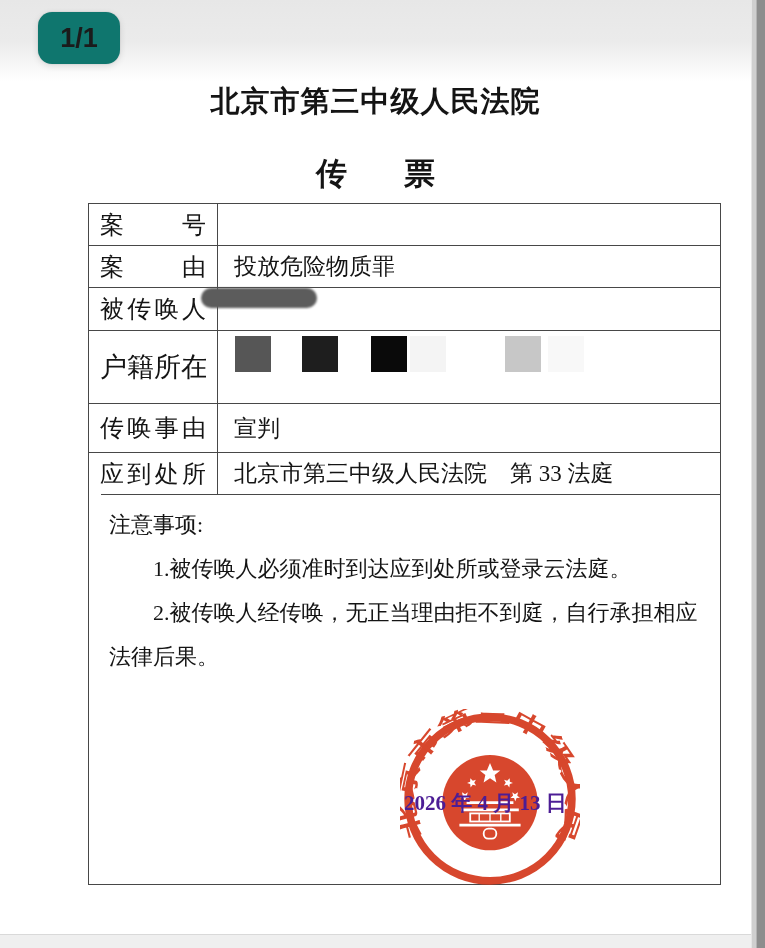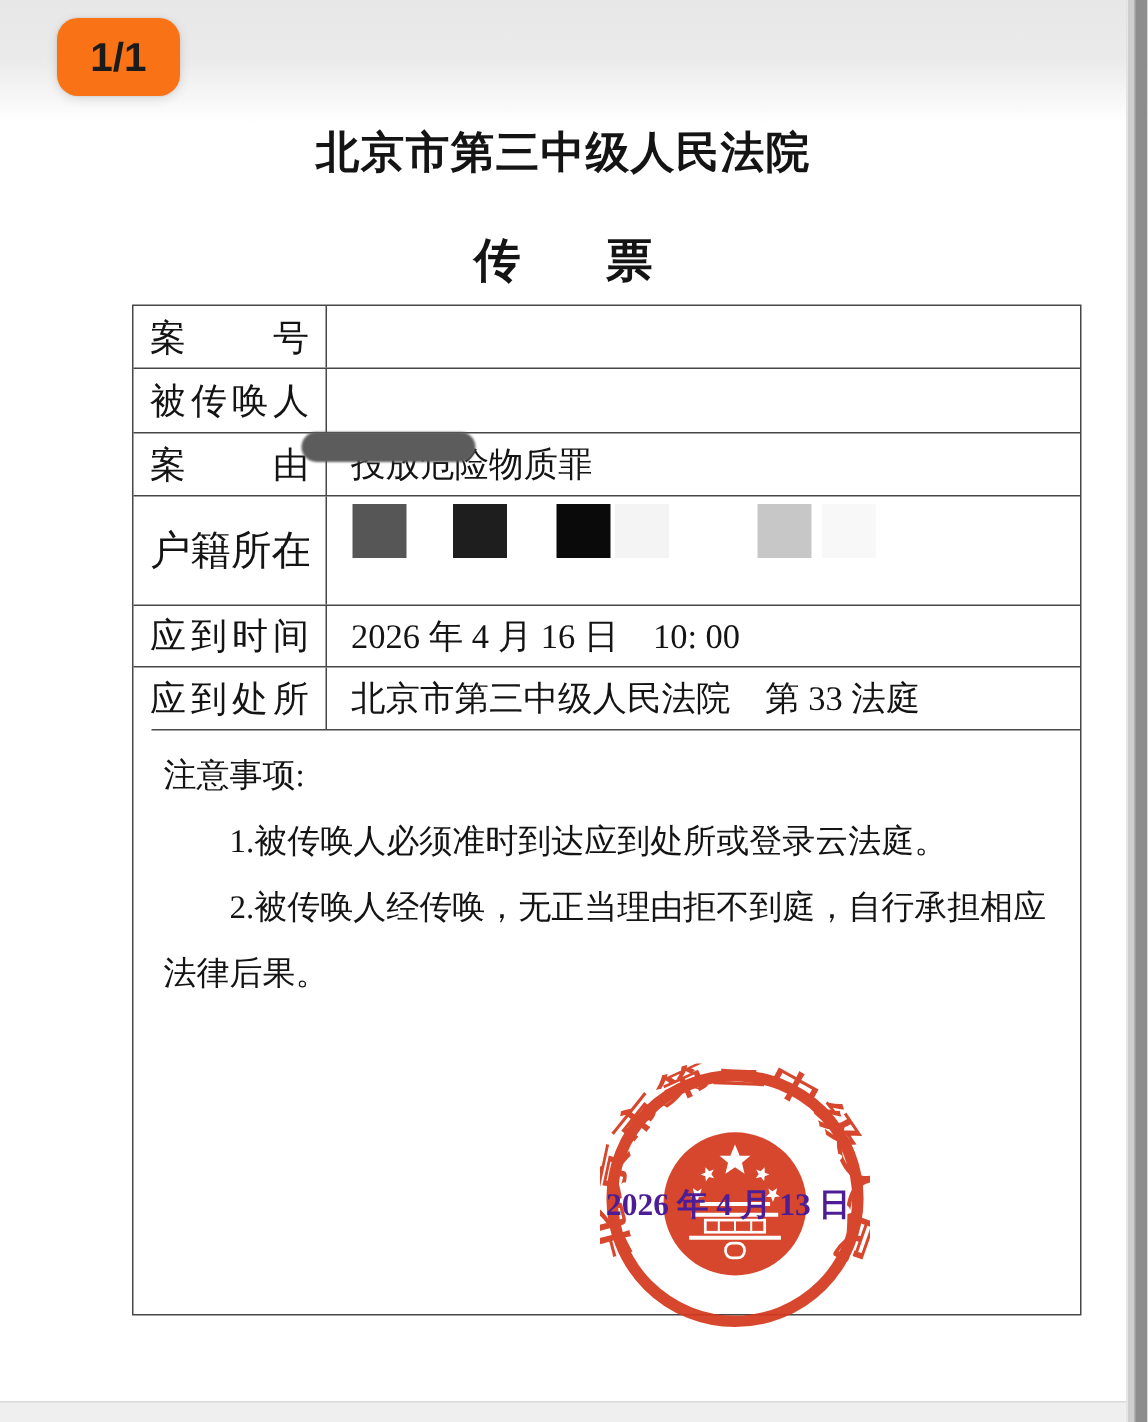--- a/index.html
+++ b/index.html
@@ -7,21 +7,21 @@
     width:765px; height:948px; position:relative; overflow:hidden;
     background:#ffffff; color:#141414;
     font-family:"Liberation Serif","DejaVu Serif",serif;
   }
   
   .top-band { position:absolute; left:0; top:0; width:765px; height:82px;
     background:linear-gradient(180deg,#e7e7e7 0%,#ebebeb 50%,rgba(255,255,255,0) 100%); }
   .bottom-band { position:absolute; left:0; top:934px; width:751px; height:14px;
     background:#efefef; border-top:1px solid #d9d9d9; }
   .page-badge { position:absolute; left:38px; top:12px; width:82px; height:52px;
-    background:#f97316; border-radius:14px;
+    background:#0f766e; border-radius:14px;
     box-shadow:0 2px 7px rgba(0,0,0,0.12), 0 0 0 1px rgba(0,0,0,0.03);
     display:flex; align-items:center; justify-content:center;
     font-family:"Liberation Sans","DejaVu Sans",sans-serif; font-weight:bold;
     font-size:27px; color:#1b1b1b; }
   .scrollbar-track { position:absolute; right:0; top:0; width:13px; height:948px;
     background:#cfcfcf; border-left:1px solid #e6e6e6; }
   .scrollbar-thumb { position:absolute; right:0; top:0; width:8px; height:948px;
     background:#8d8d8d; border-left:1px solid #b3b3b3; }
 
   
@@ -77,43 +77,43 @@
   <span>传</span>
   <span>票</span>
 </div>
 
 <div class="summons-table">
   <div class="t-row h41">
     <div class="t-label">
         <span>案号</span>
       </div>
   </div>
+  <div class="t-row h42">
+    <div class="t-label">
+        <span>案由</span>
+      </div>
+    <div class="t-value">投放危险物质罪</div>
+  </div>
   <div class="t-row h43">
     <div class="t-label">
         <span>被传唤人</span>
       </div>
     <div class="t-value"></div>
-  </div>
-  <div class="t-row h42">
-    <div class="t-label">
-        <span>案由</span>
-      </div>
-    <div class="t-value">投放危险物质罪</div>
   </div>
   <div class="t-row h73">
     <div class="t-label tight">
         <span>户籍所在地</span>
       </div>
     <div class="t-value"></div>
   </div>
-  <div class="t-row h41">
+  <div class="t-row h49">
     <div class="t-label">
-        <span>应到时间</span>
+        <span>传唤事由</span>
       </div>
-    <div class="t-value">2026 年 4 月 16 日　10: 00</div>
+    <div class="t-value">宣判</div>
   </div>
   <div class="t-row h42">
     <div class="t-label">
         <span>应到处所</span>
       </div>
     <div class="t-value">北京市第三中级人民法院　第 33 法庭</div>
   </div>
   <div class="notes">
     <p class="heading">注意事项:</p>
     <p>1.被传唤人必须准时到达应到处所或登录云法庭。</p>

